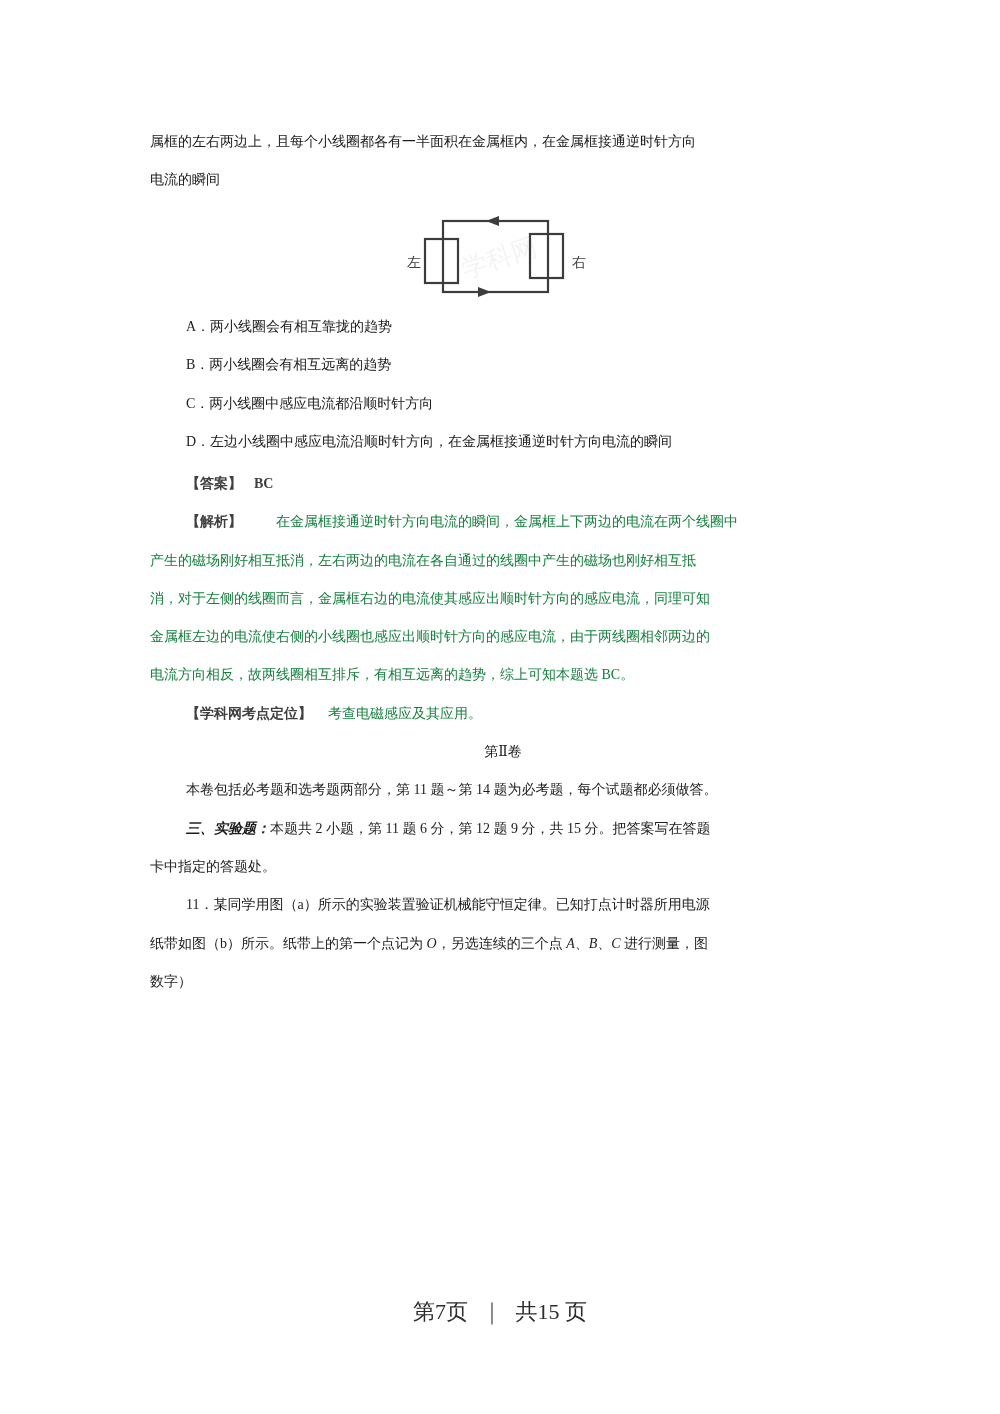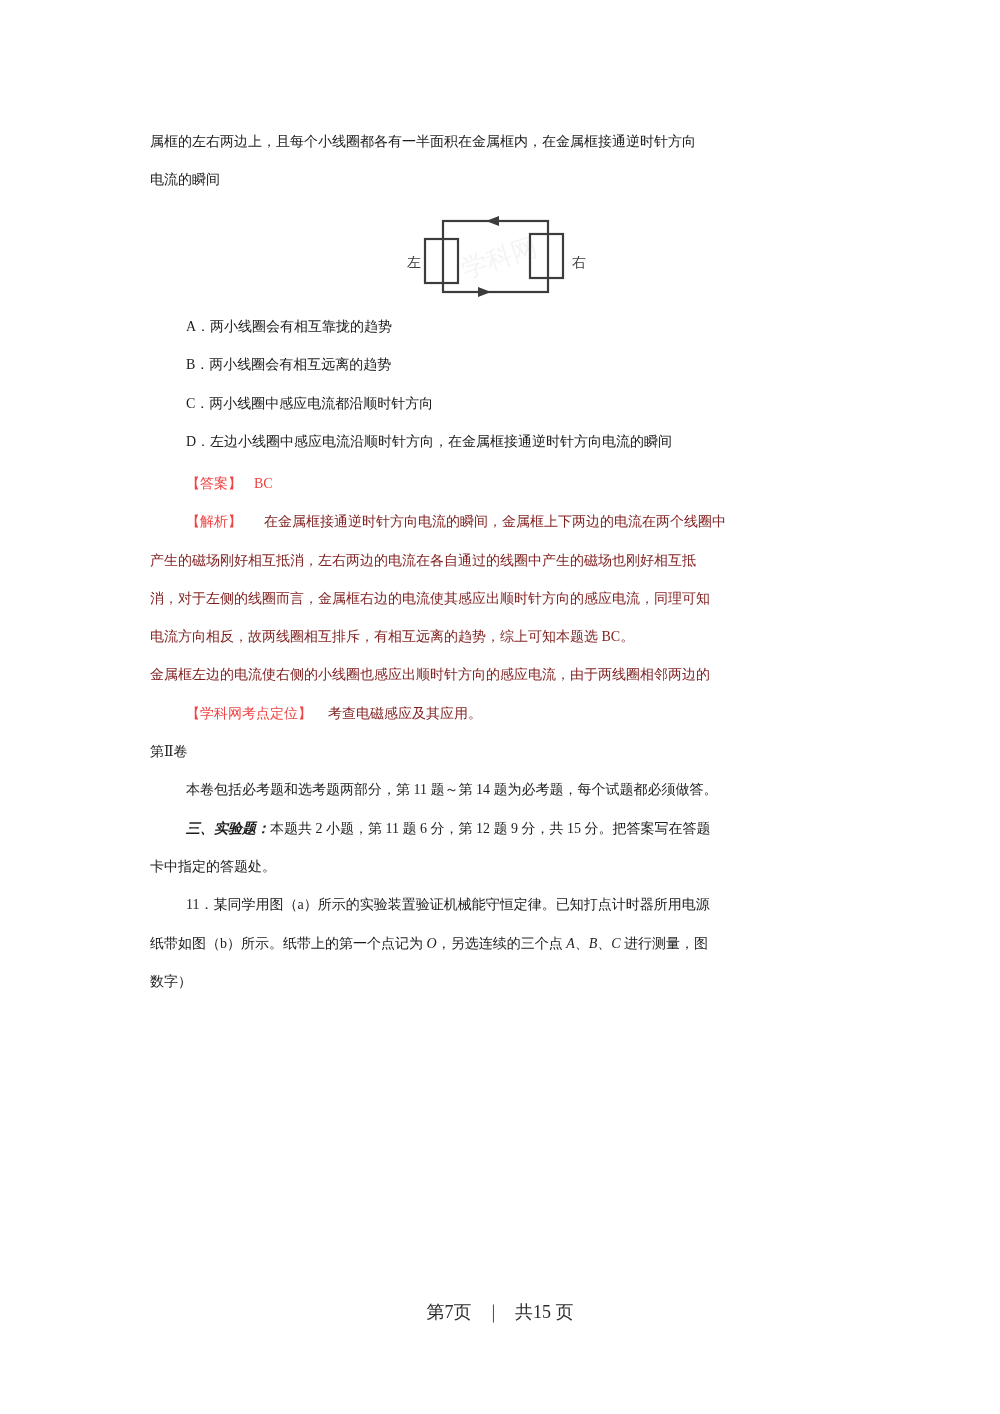--- a/index.html
+++ b/index.html
@@ -4,35 +4,35 @@
 <style>
   html,body { margin:0; padding:0; background:#ffffff; }
   .page {
     position:relative; width:1000px; height:1414px; background:#ffffff;
     font-family:"Liberation Serif","DejaVu Serif",serif;
     color:#1c1c1c; overflow:hidden;
   }
   .content { position:absolute; left:150px; top:123px; width:706px; }
   .ln { height:38.3px; line-height:38.3px; font-size:14px; white-space:nowrap; }
   .ind { text-indent:36px; }
-  .center { text-align:left; }
+  .center { text-align:center; }
   .b { font-weight:bold;font-style:italic; }
-  .redb { color:#ef4444; font-weight:normal; }
-  .red  { color:#7f1d1d; }
+  .redb { color:#404040; font-weight:bold; }
+  .red  { color:#15803d; }
   .gap12 { margin-right:12px; }
-  .gap20 { margin-right:22px; }
+  .gap20 { margin-right:34px; }
   .gap16 { margin-right:16px; }
   .figure-wrap { position:relative; height:108.4px; }
   .figure-wrap svg { position:absolute; left:240px; top:0; }
   .ans-line { margin-top:3.8px; }
   sup, sub { font-size:0.62em; line-height:0; }
   i { font-style:italic; }
   .footer {
     position:absolute; top:1296px; left:0; width:100%; text-align:center;
-    font-size:18px; line-height:32px; color:#2b2b2b;
+    font-size:22px; line-height:32px; color:#2b2b2b;
   }
   .footer .sep { margin:0 13px; color:#555; }
 </style>
 </head>
 <body>
 
 <div class="page">
   <div class="content">
 
     <div class="ln">属框的左右两边上，且每个小线圈都各有一半面积在金属框内，在金属框接通逆时针方向</div>
@@ -65,22 +65,22 @@
 
     <div class="ln ind ans-line">
       <span class="redb gap12">【答案】</span><span class="redb">BC</span>
     </div>
 
     <div class="ln ind">
       <span class="redb gap20">【解析】</span><span class="red">在金属框接通逆时针方向电流的瞬间，金属框上下两边的电流在两个线圈中</span>
     </div>
     <div class="ln red">产生的磁场刚好相互抵消，左右两边的电流在各自通过的线圈中产生的磁场也刚好相互抵</div>
     <div class="ln red">消，对于左侧的线圈而言，金属框右边的电流使其感应出顺时针方向的感应电流，同理可知</div>
+    <div class="ln red">金属框左边的电流使右侧的小线圈也感应出顺时针方向的感应电流，由于两线圈相邻两边的</div>
     <div class="ln red">电流方向相反，故两线圈相互排斥，有相互远离的趋势，综上可知本题选 BC。</div>
-    <div class="ln red">金属框左边的电流使右侧的小线圈也感应出顺时针方向的感应电流，由于两线圈相邻两边的</div>
 
     <div class="ln ind">
       <span class="redb gap16">【学科网考点定位】</span><span class="red">考查电磁感应及其应用。</span>
     </div>
 
     <div class="ln center">第Ⅱ卷</div>
     <div class="ln ind">本卷包括必考题和选考题两部分，第 11 题～第 14 题为必考题，每个试题都必须做答。</div>
 
     <div class="ln ind">
       <span class="b">三、实验题：</span><span>本题共 2 小题，第 11 题 6 分，第 12 题 9 分，共 15 分。把答案写在答题</span>

